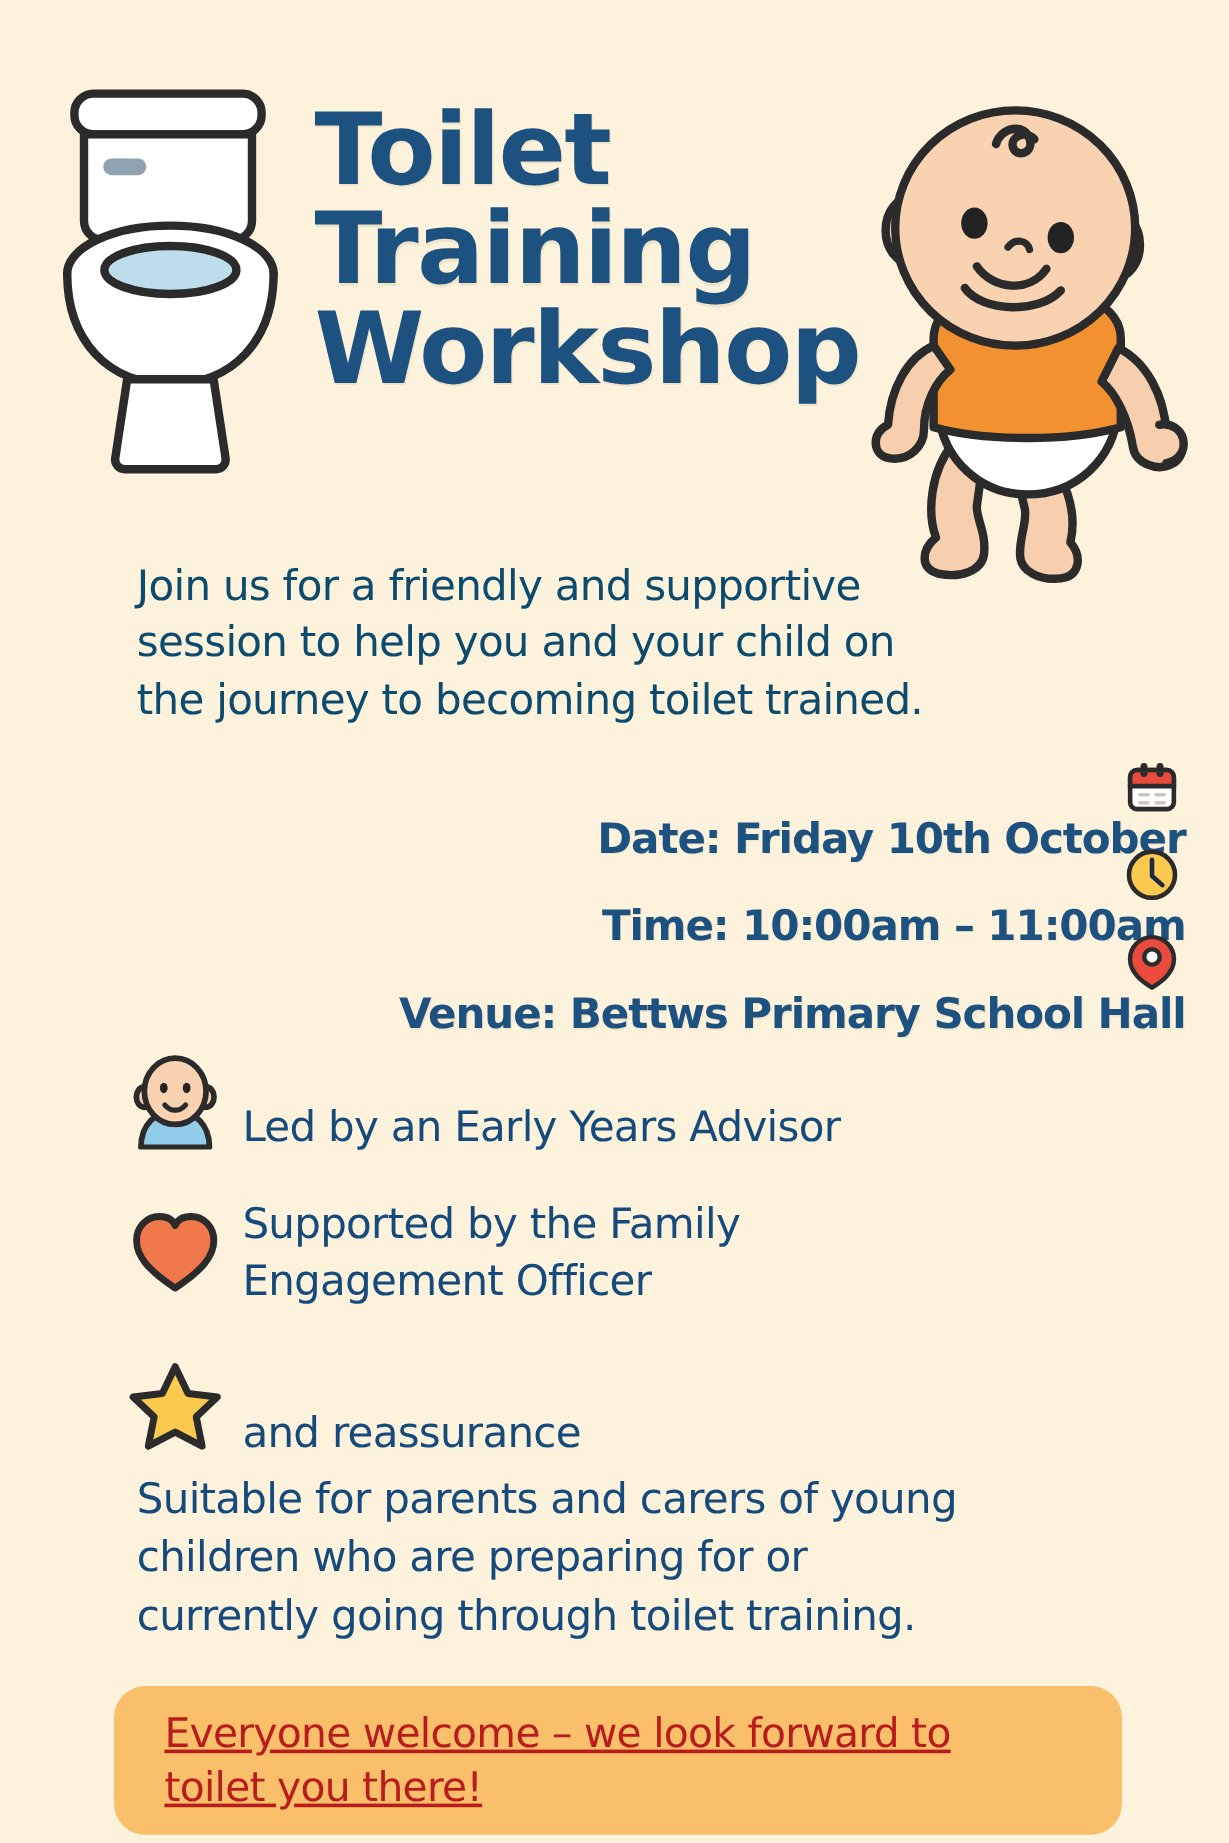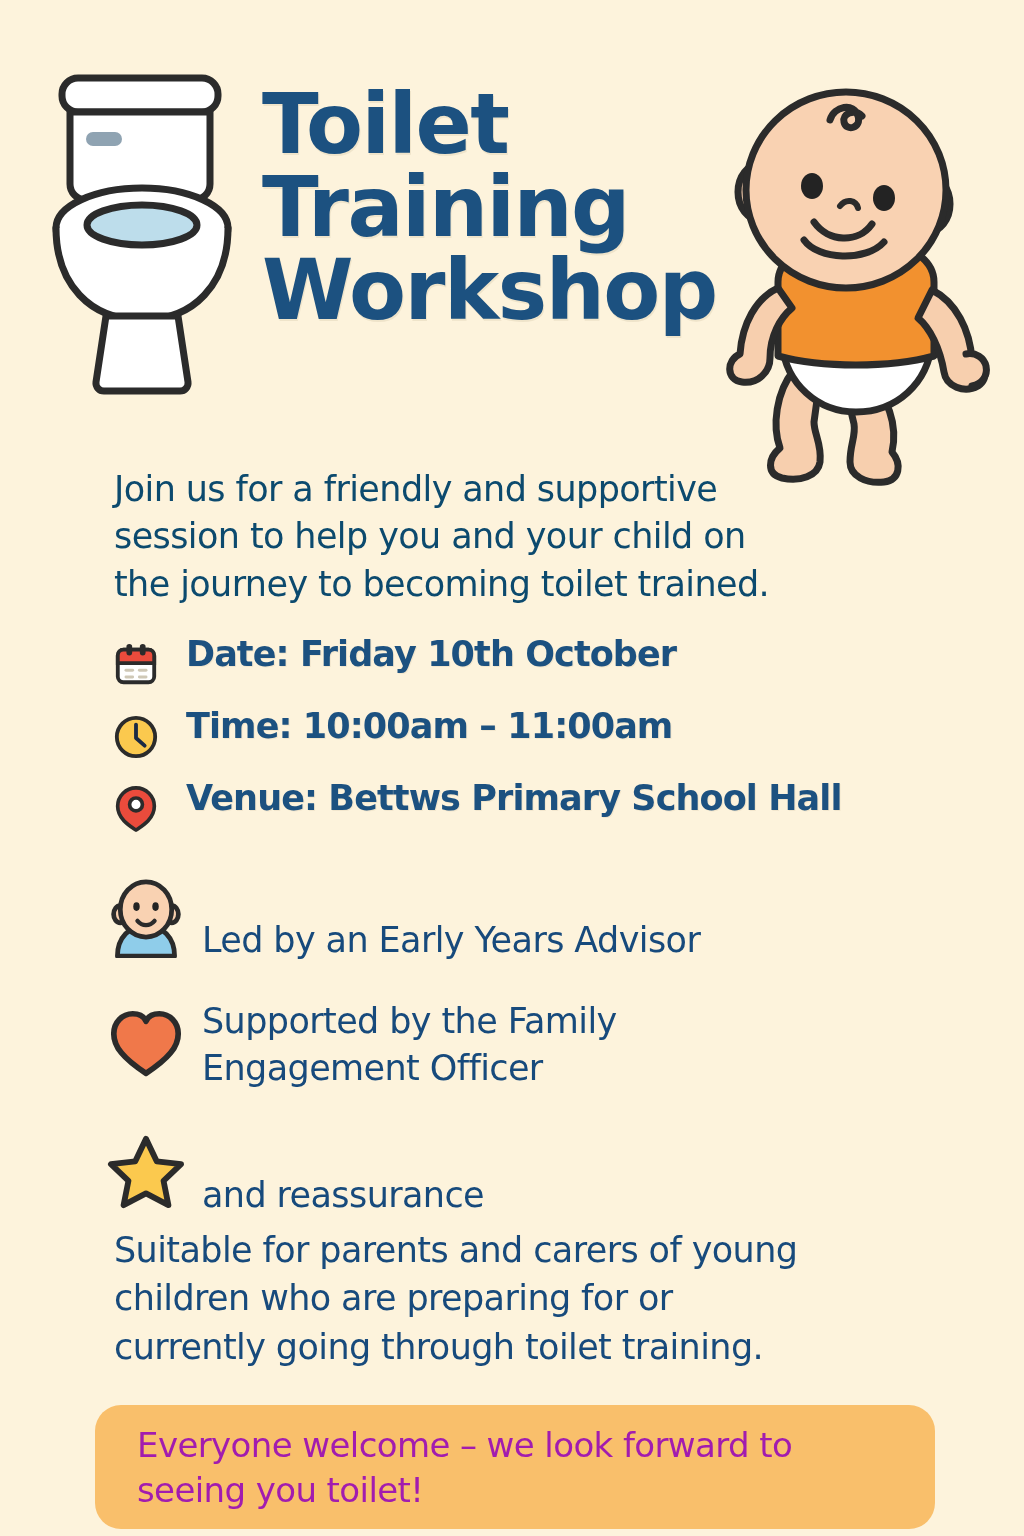--- a/index.html
+++ b/index.html
@@ -79,22 +79,23 @@
 
   
   .details {
     position: absolute;
     left: 108px;
     top: 634px;
     width: 880px;
   }
   .detail-row {
     display: flex;
-    align-items: flex-start;
+    align-items: flex-end;
     height: 72px;
+    flex-direction: column;
   }
   .detail-icon {
     width: 56px;
     min-width: 56px;
     height: 62px;
     display: flex;
     align-items: center;
     justify-content: center;
   }
   .detail-text {
@@ -162,22 +163,23 @@
     height: 124px;
     background: #f9bf6b;
     border-radius: 26px;
     box-sizing: border-box;
     padding: 18px 0 0 42px;
   }
   .banner-text {
     font-family: "DejaVu Sans", sans-serif;
     font-size: 34px;
     line-height: 1.32;
-    color: #a21caf;
+    color: #b91c1c;
     letter-spacing: -0.6px;
+    text-decoration: underline;
   }
   .banner-text p { margin: 0; }
 </style>
 </head>
 <body>
 
 <div class="poster">
 
   <div class="header">
 
@@ -342,17 +344,17 @@
 
   <div class="outro">
     <p>Suitable for parents and carers of young</p>
     <p>children who are preparing for or</p>
     <p>currently going through toilet training.</p>
   </div>
 
   <div class="banner">
     <div class="banner-text">
       <p>Everyone welcome – we look forward to</p>
-      <p>seeing you toilet!</p>
+      <p>toilet you there!</p>
     </div>
   </div>
 
 </div>
 
 </body></html>

